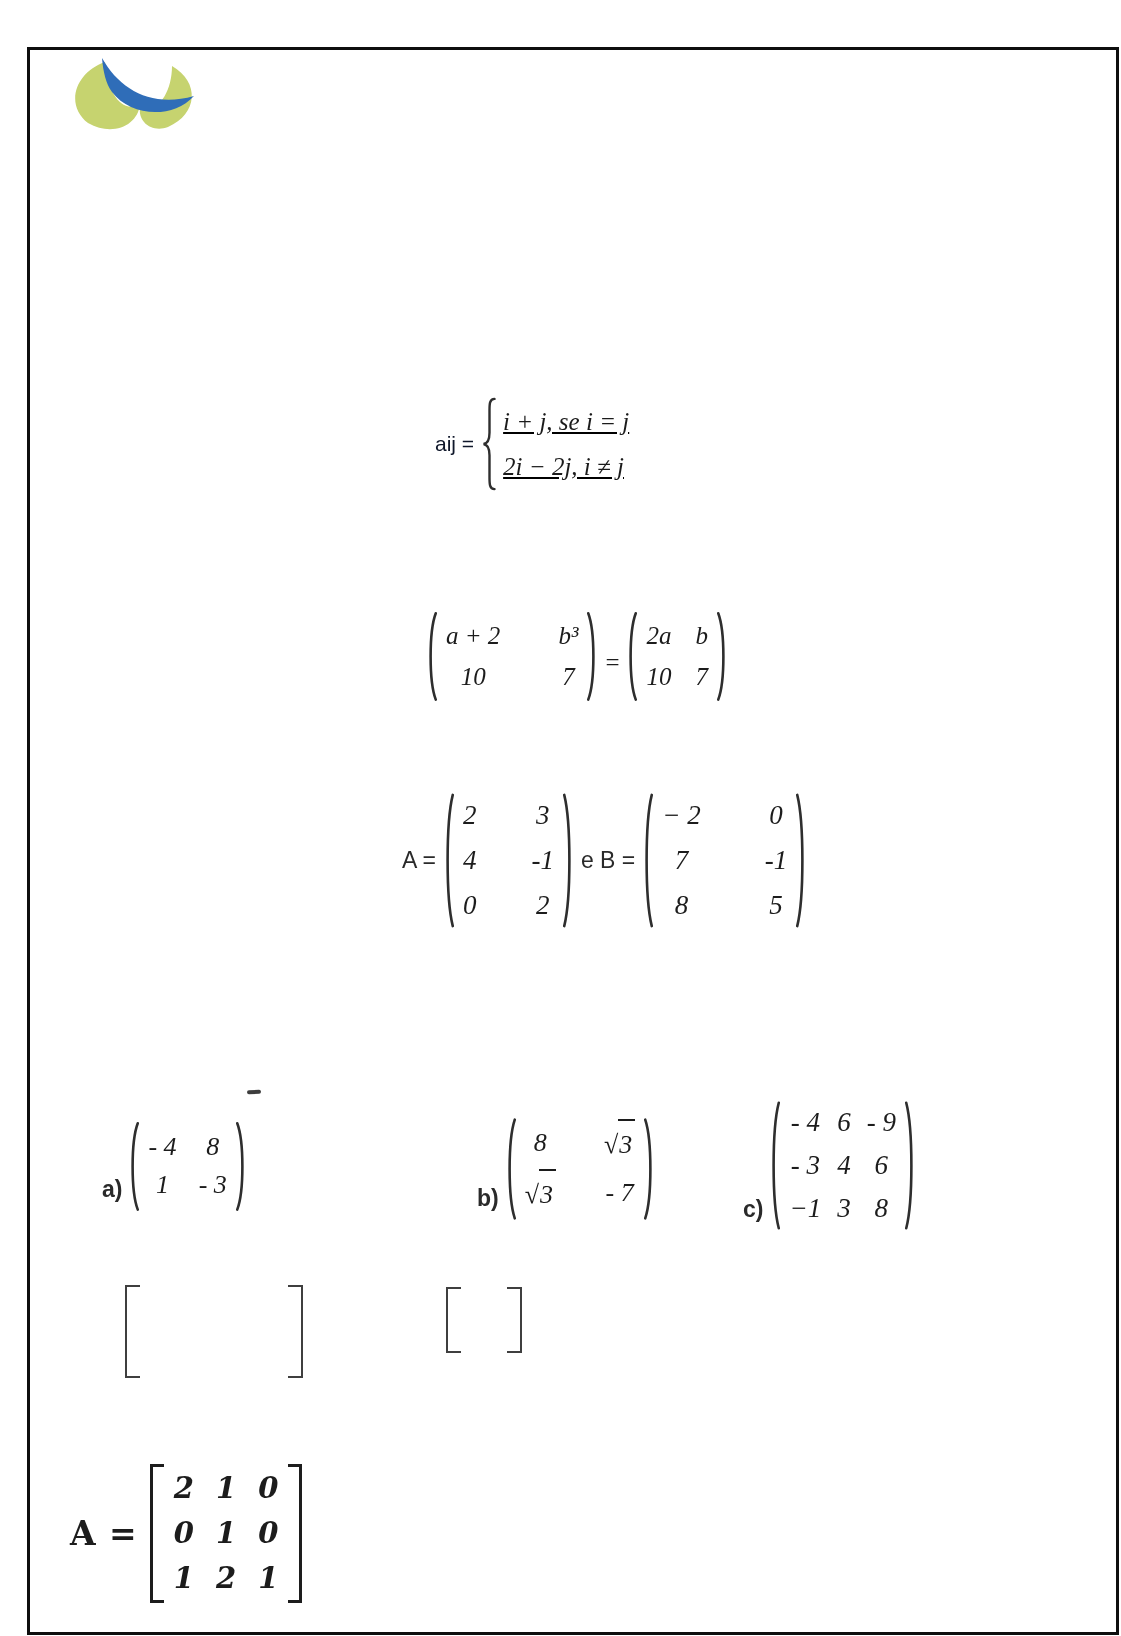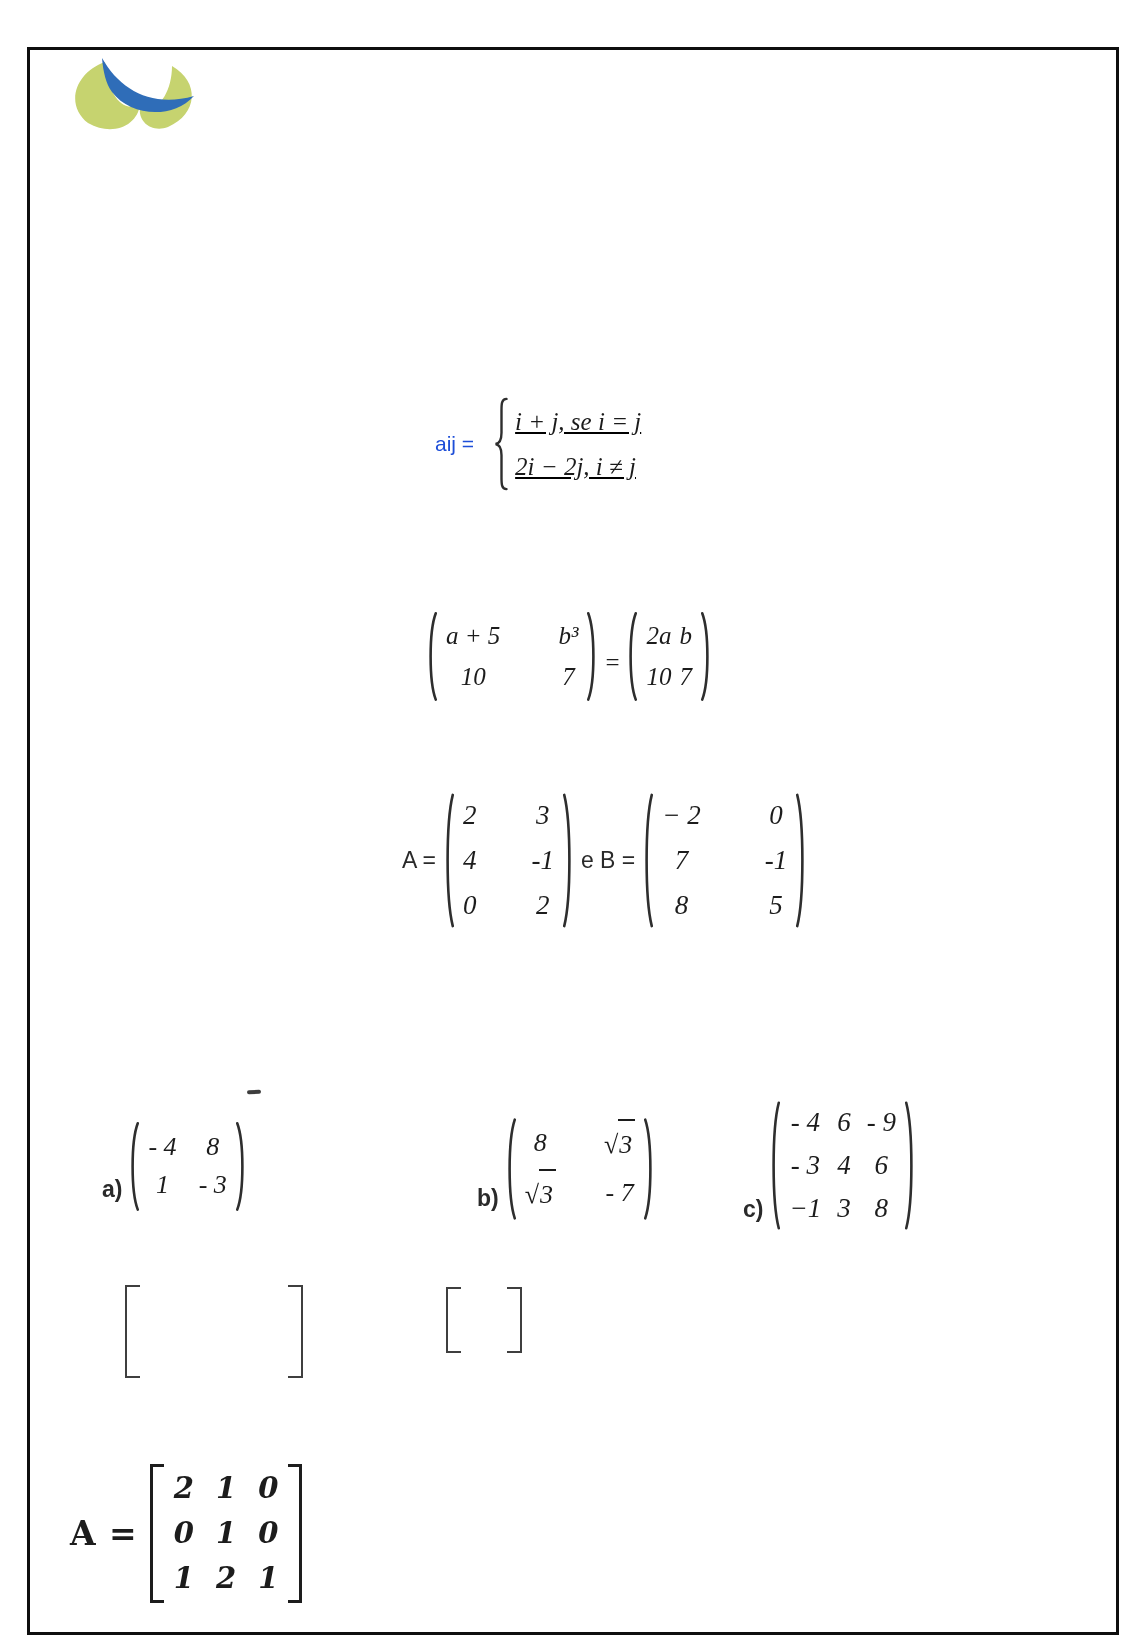--- a/index.html
+++ b/index.html
@@ -23,31 +23,31 @@
   .mcell { display:flex; align-items:baseline; justify-content:center;
            font-family:"Liberation Serif", serif; color:#1c1c1c; white-space:nowrap;font-style:italic; }
   .mcell.it { font-style:italic; }
   .rad-arg { border-top:2px solid #1c1c1c; padding:0 3px 0 1px; }
   .sqb { width:11px; flex:0 0 11px; }
   .sqb-l { border-left:3px solid #1d1d1d; border-top:3px solid #1d1d1d; border-bottom:3px solid #1d1d1d; }
   .sqb-r { border-right:3px solid #1d1d1d; border-top:3px solid #1d1d1d; border-bottom:3px solid #1d1d1d; }
 
   
   .eq1 { position:absolute; left:405px; top:347px; display:flex; align-items:center; }
-  .eq1-label { font-size:21px; color:#1d4ed8; margin-right:19px; }
+  .eq1-label { font-size:21px; color:#0f172a; margin-right:7px; }
   .brace { width:16px; height:94px; flex:0 0 16px; }
   .cases { margin-left:6px;text-decoration:underline; }
   .case { font-family:"Liberation Serif", serif; font-style:italic; font-size:25px;
           line-height:45px; color:#1b1b1b; white-space:nowrap; }
 
   
   .eq2 { position:absolute; left:395px; top:560px; display:flex; align-items:center; }
   .eq2 .mcell { font-size:25px; line-height:41px; }
   .m-eq2l .mgrid { column-gap:58px; }
-  .m-eq2r .mgrid { column-gap:8px; }
+  .m-eq2r .mgrid { column-gap:24px; }
   .equals { font-family:"Liberation Serif", serif; font-size:25px; color:#1c1c1c; margin:14px 6px 0 6px; }
 
   
   .eq3 { position:absolute; left:372px; top:740px; display:flex; align-items:center; }
   .eq3 .mcell { font-size:27px; line-height:45px; }
   .eq3-label { font-size:23px; color:#2a2a2a; white-space:nowrap; }
   .m-defa .mgrid { column-gap:55px; }
   .m-defb .mgrid { column-gap:64px; }
   .lbl-a { margin-right:6px; }
   .lbl-b { margin:0 6px; }
@@ -111,21 +111,21 @@
     </div>
 
     <div class="eq2">
       <span class="mx m-eq2l">
           <span class="paren">
             <svg viewBox="0 0 14 100" preserveAspectRatio="none" aria-hidden="true">
               <path d="M11.6 3.5 C4.2 23 4.2 77 11.6 96.5" fill="none" stroke="#2e2e2e" stroke-width="2.6" vector-effect="non-scaling-stroke" stroke-linecap="round"></path>
             </svg>
           </span>
           <span class="mgrid" style="grid-template-columns: repeat(2, auto);">
-            <span class="mcell it">a + 5</span>
+            <span class="mcell it">a + 2</span>
             <span class="mcell it">b³</span>
             <span class="mcell">10</span>
             <span class="mcell">7</span>
           </span>
           <span class="paren flip">
             <svg viewBox="0 0 14 100" preserveAspectRatio="none" aria-hidden="true">
               <path d="M11.6 3.5 C4.2 23 4.2 77 11.6 96.5" fill="none" stroke="#2e2e2e" stroke-width="2.6" vector-effect="non-scaling-stroke" stroke-linecap="round"></path>
             </svg>
           </span>
         </span>

